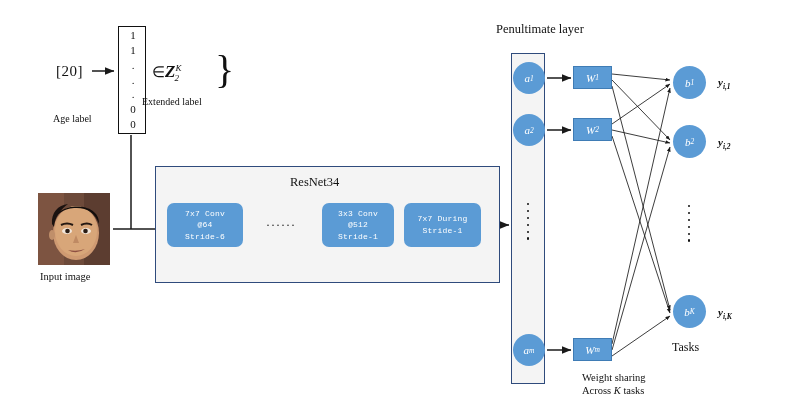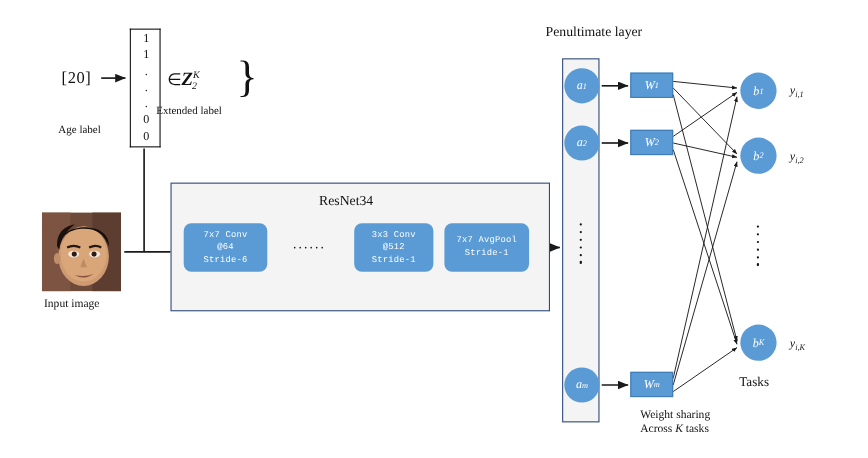--- a/index.html
+++ b/index.html
@@ -220,21 +220,21 @@
   }
   .node-b sub { font-size: 7.5px; font-style: italic; }
   #b1 { left: 673px; top: 66px; }
   #b2 { left: 673px; top: 125px; }
   #bk { left: 673px; top: 295px; }
 
   .y-label {
     position: absolute;
     font-family: "Liberation Serif", serif;
     font-style: italic;
-    font-weight: normal;
+    font-weight: bold;
     font-size: 11px;
     color: #111;
     white-space: nowrap;
   }
   .y-label sub { font-size: 7.5px; font-style: italic; }
   #y1 { left: 718px; top: 76px; }
   #y2 { left: 718px; top: 136px; }
   #yk { left: 718px; top: 306px; }
 
   .dots-v {
@@ -373,21 +373,21 @@
     <span>@64</span>
     <span>Stride-6</span>
   </div>
   <div class="abs dots-h" id="resnet-dots">······</div>
   <div class="abs conv-block" id="conv2">
     <span>3x3 Conv</span>
     <span>@512</span>
     <span>Stride-1</span>
   </div>
   <div class="abs conv-block" id="pool1">
-    <span>7x7 AvgPool</span>
+    <span>7x7 During</span>
     <span>Stride-1</span>
   </div>
 
   <div class="abs bold-label" id="penult-title">Penultimate layer</div>
   <div class="abs" id="penult-box"></div>
 
   <div class="abs node-a" id="a1">
     <span>a</span>
       <sub>1</sub>
   </div>

